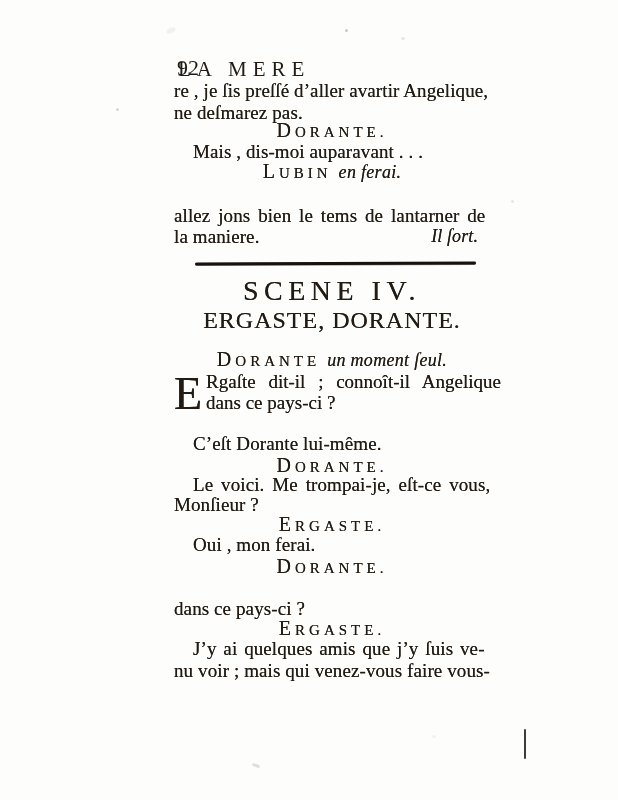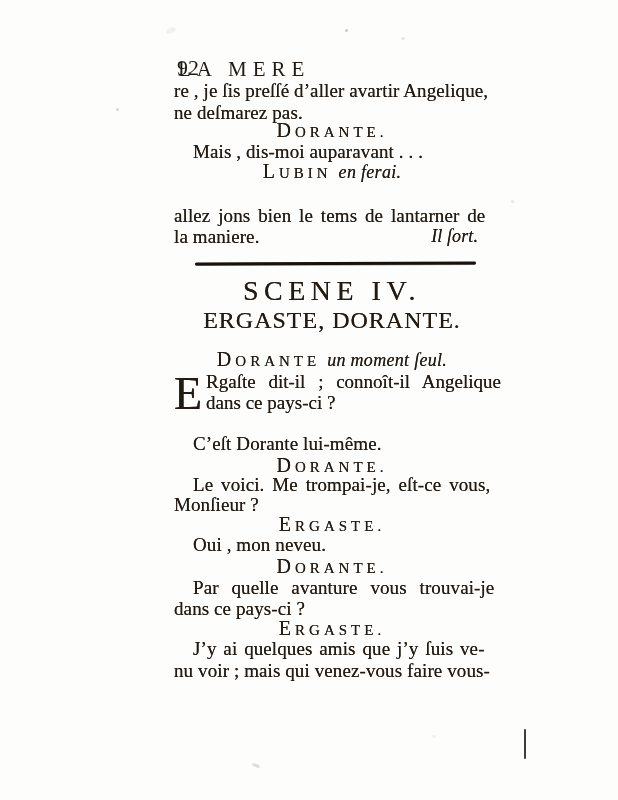--- a/index.html
+++ b/index.html
@@ -112,26 +112,25 @@
 
   <div class="line center" style="top:455px">
     <span class="charname">DORANTE.</span>
   </div>
   <div class="line indent ws3" style="top:474px">Le voici. Me trompai-je, eſt-ce vous,</div>
   <div class="line" style="top:494px">Monſieur ?</div>
 
   <div class="line center" style="top:514px">
     <span class="charname">ERGASTE.</span>
   </div>
-  <div class="line indent" style="top:534px">Oui , mon neveu.</div>
+  <div class="line indent" style="top:534px">Oui , mon ferai.</div>
 
   <div class="line center" style="top:556px">
     <span class="charname">DORANTE.</span>
   </div>
-  <div class="line indent ws8" style="top:577px">Par quelle avanture vous trouvai-je</div>
   <div class="line" style="top:598px">dans ce pays-ci ?</div>
 
   <div class="line center" style="top:618px">
     <span class="charname">ERGASTE.</span>
   </div>
   <div class="line indent ws2" style="top:638px">J’y ai quelques amis que j’y ſuis ve-</div>
   <div class="line" style="top:660px">nu voir ; mais qui venez-vous faire vous-</div>
 
   <div class="mark-right"></div>
   <div class="speck sp1"></div>

